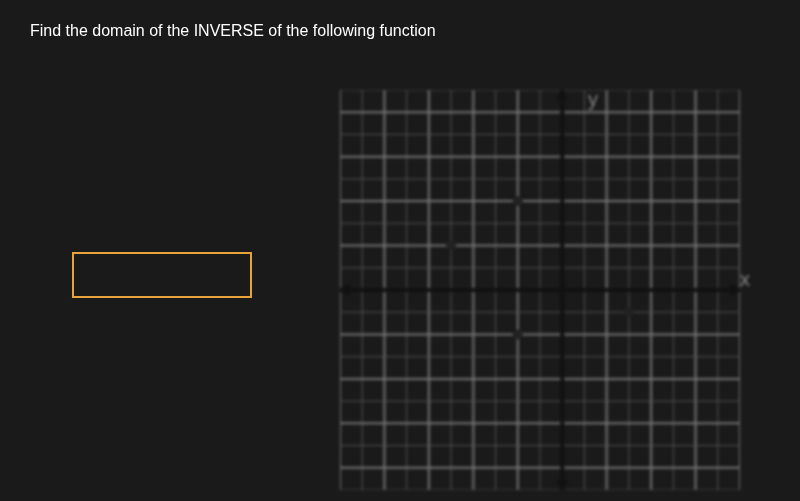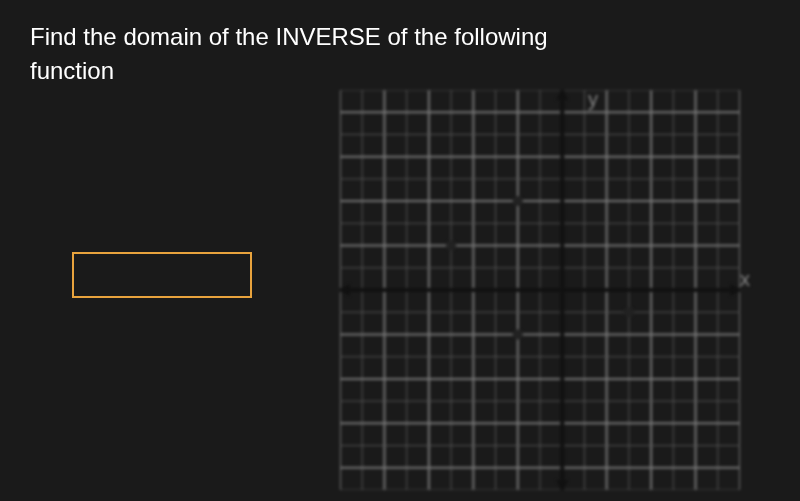--- a/index.html
+++ b/index.html
@@ -12,21 +12,21 @@
   overflow: hidden;
 }
 .container {
   width: 100%;
   height: 100%;
   padding: 20px 30px;
   position: relative;
 }
 .question-text {
   color: #fff;
-  font-size: 24px;
+  font-size: 16px;
   line-height: 1.4;
   margin-bottom: 32px;
   width: 600px;
 }
 .answer-box {
   position: absolute;
   left: 72px;
   top: 252px;
   width: 180px;
   height: 46px;

